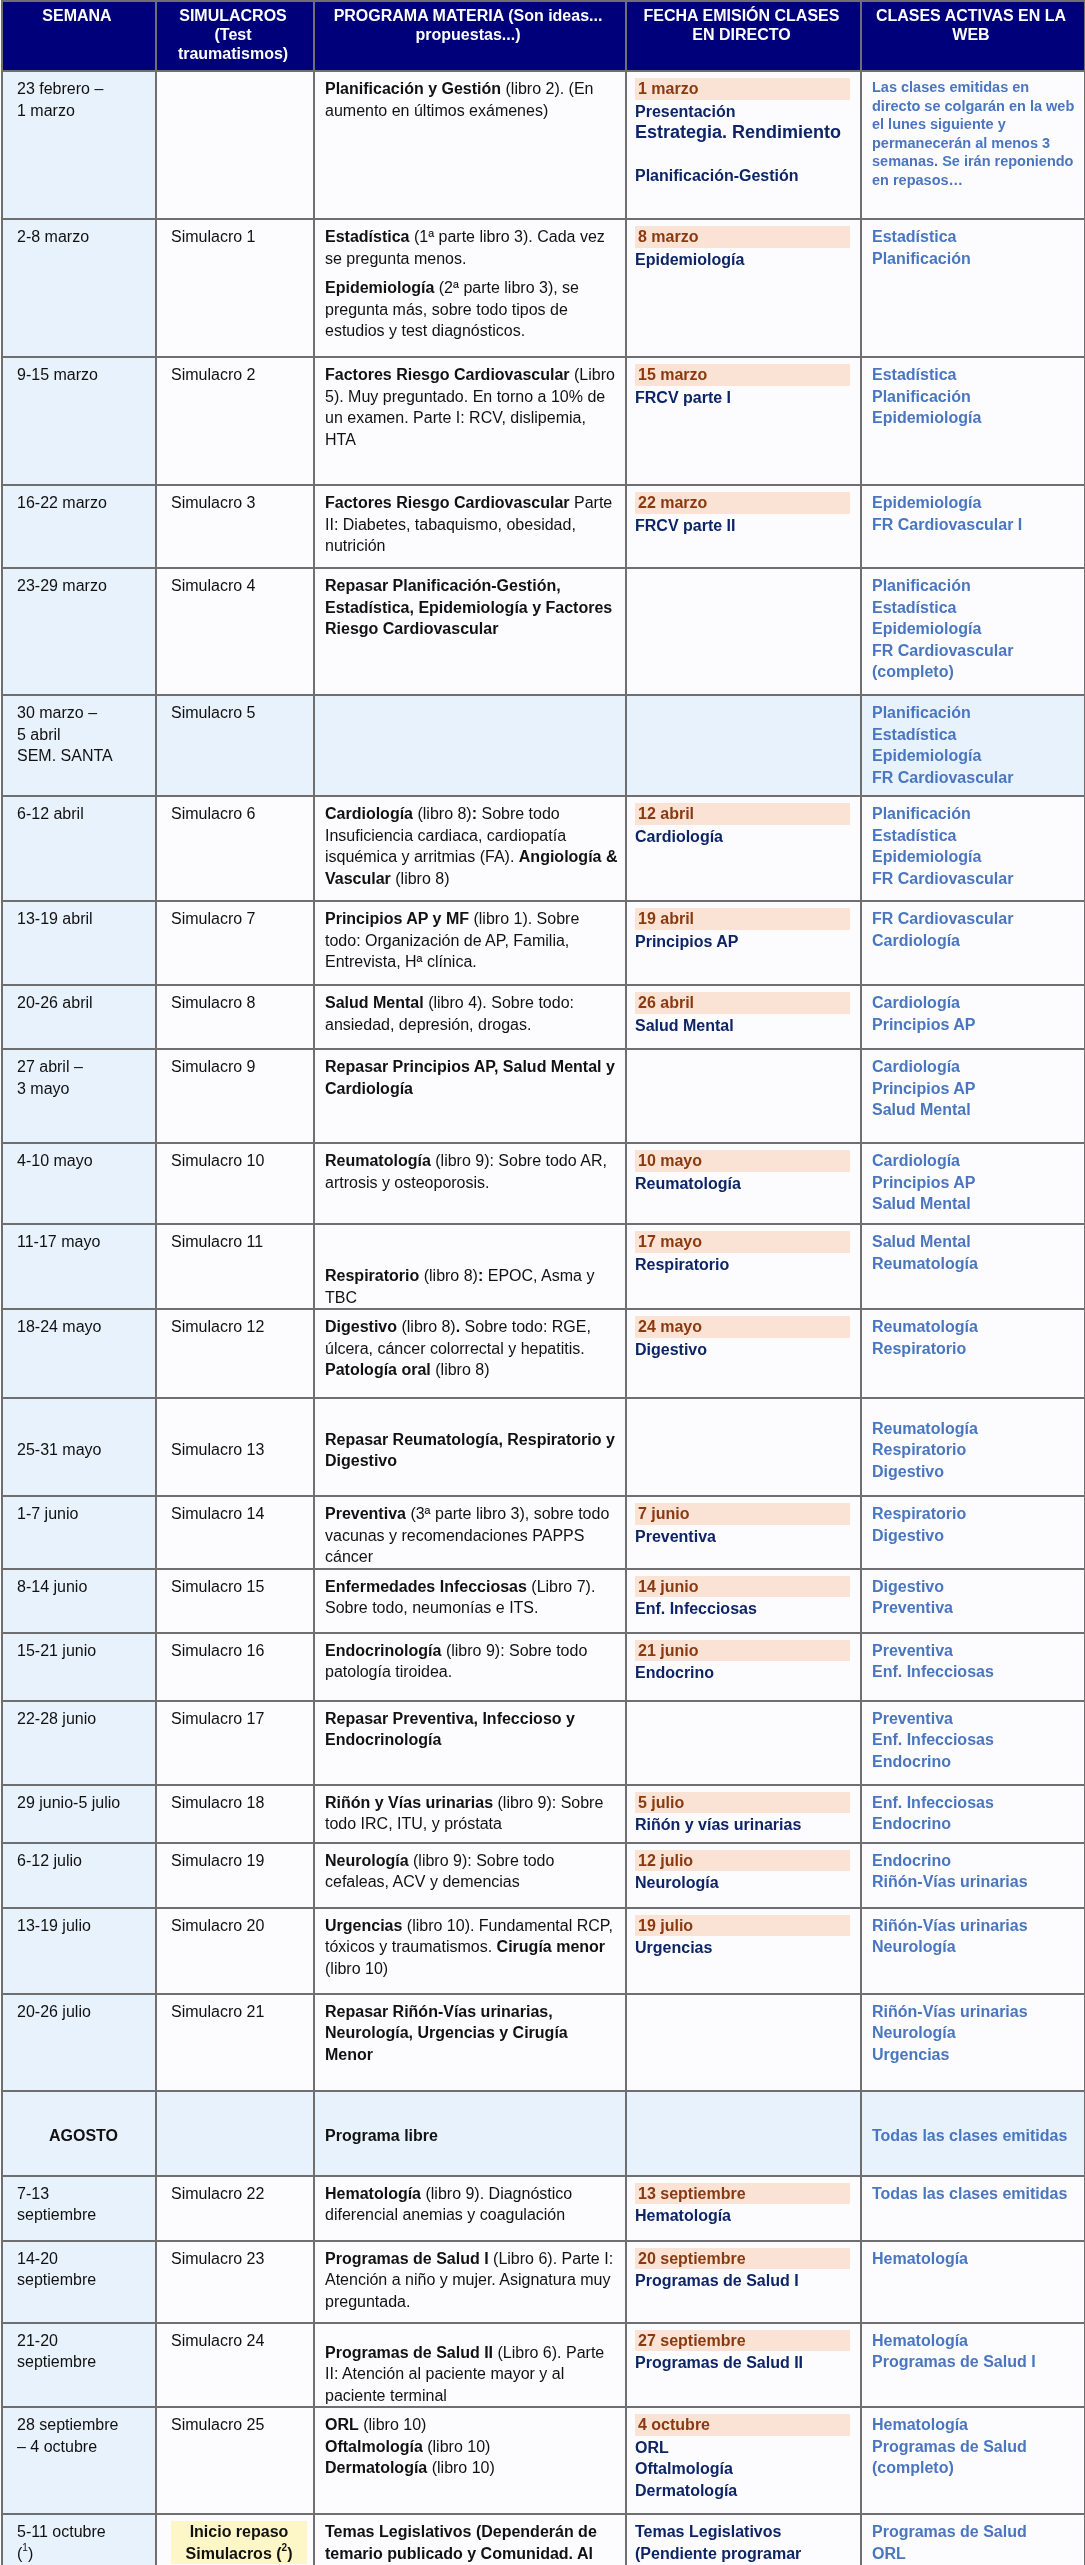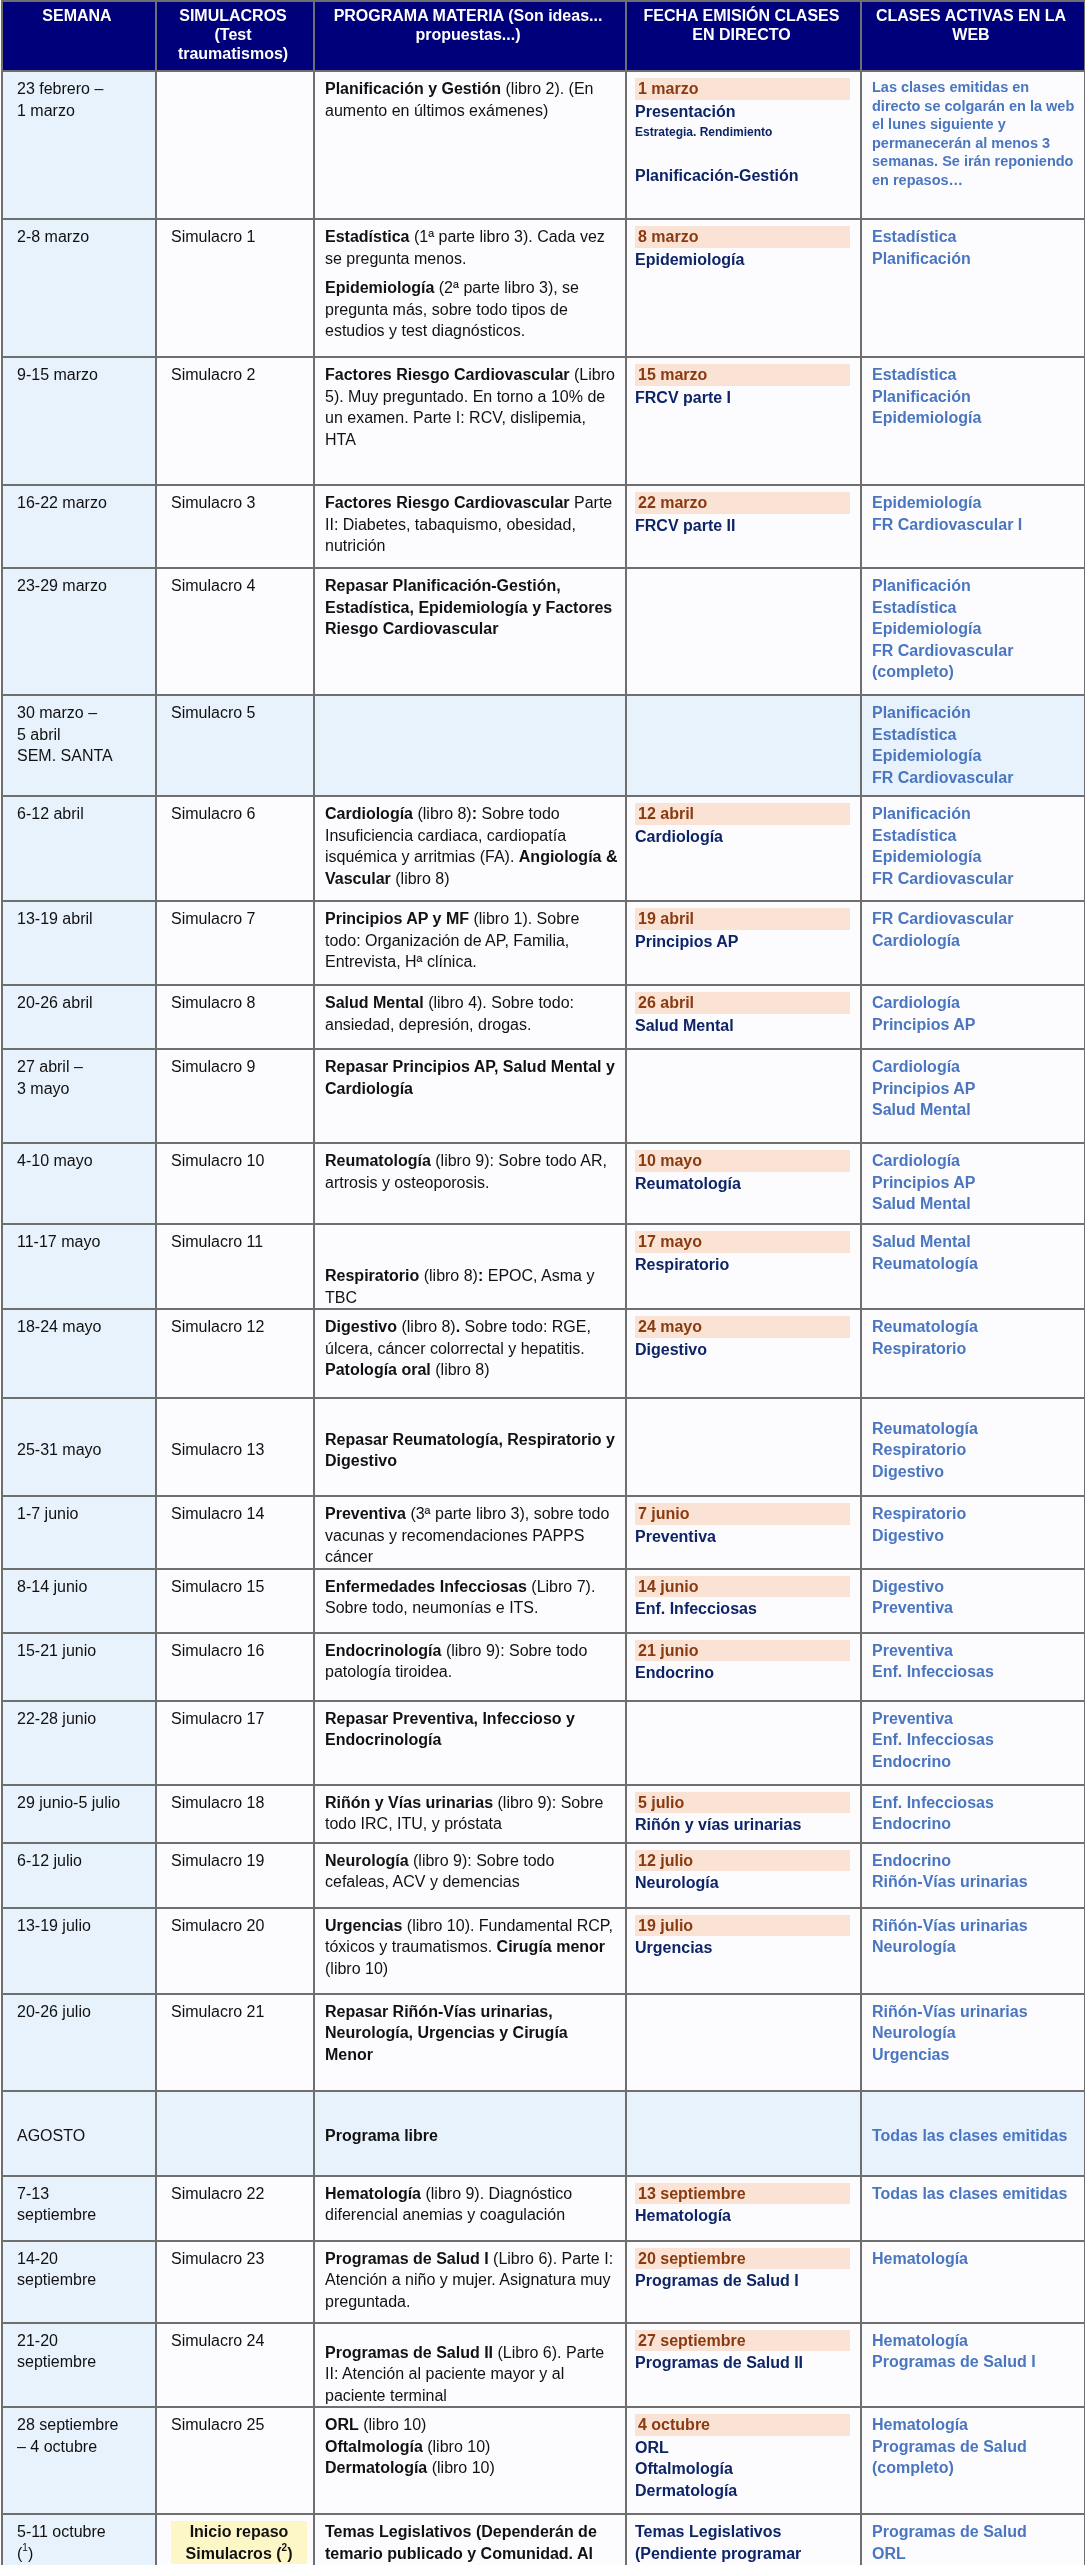--- a/index.html
+++ b/index.html
@@ -51,21 +51,21 @@
           <span class="para-line" style="display: block;">23 febrero –</span>
           <span class="para-line" style="display: block;">1 marzo</span>
         </td>
         <td class="sim"></td>
         <td class="prog">
           <span class="para" style="display: block;"><span class="bold">Planificación y Gestión</span><span> (libro 2). (En aumento en últimos exámenes)</span></span>
         </td>
         <td class="fecha">
           <span class="date-chip">1 marzo</span>
           <span class="topic">Presentación</span>
-          <span class="topic" style="font-size: 12px;">Estrategia. Rendimiento</span>
+          <span class="topic" style="font-size: 18px;">Estrategia. Rendimiento</span>
           <span class="gap"></span>
           <span class="topic">Planificación-Gestión</span>
         </td>
         <td class="clases">
           <span class="note">Las clases emitidas en directo se colgarán en la web el lunes siguiente y permanecerán al menos 3 semanas. Se irán reponiendo en repasos…</span>
         </td>
       </tr>
       <tr style="height: 138px;">
         <td class="week">
           <span class="para-line" style="display: block;">2-8 marzo</span>
@@ -415,21 +415,21 @@
         </td>
         <td class="fecha"></td>
         <td class="clases">
           <span class="clase">Riñón-Vías urinarias</span>
           <span class="clase">Neurología</span>
           <span class="clase">Urgencias</span>
         </td>
       </tr>
       <tr class="shaded" style="height: 85px;">
         <td class="week" style="vertical-align: middle;">
-          <span class="para-line" style="display: block; font-weight: normal;">AGOSTO</span>
+          <span class="para-line" style="display: block; font-weight: bold; margin-left: 32px;">AGOSTO</span>
         </td>
         <td class="sim" style="vertical-align: middle;"></td>
         <td class="prog" style="vertical-align: middle;">
           <span class="para" style="display: block;"><span class="bold">Programa libre</span></span>
         </td>
         <td class="fecha"></td>
         <td class="clases" style="vertical-align: middle;">
           <span class="clase">Todas las clases emitidas</span>
         </td>
       </tr>

